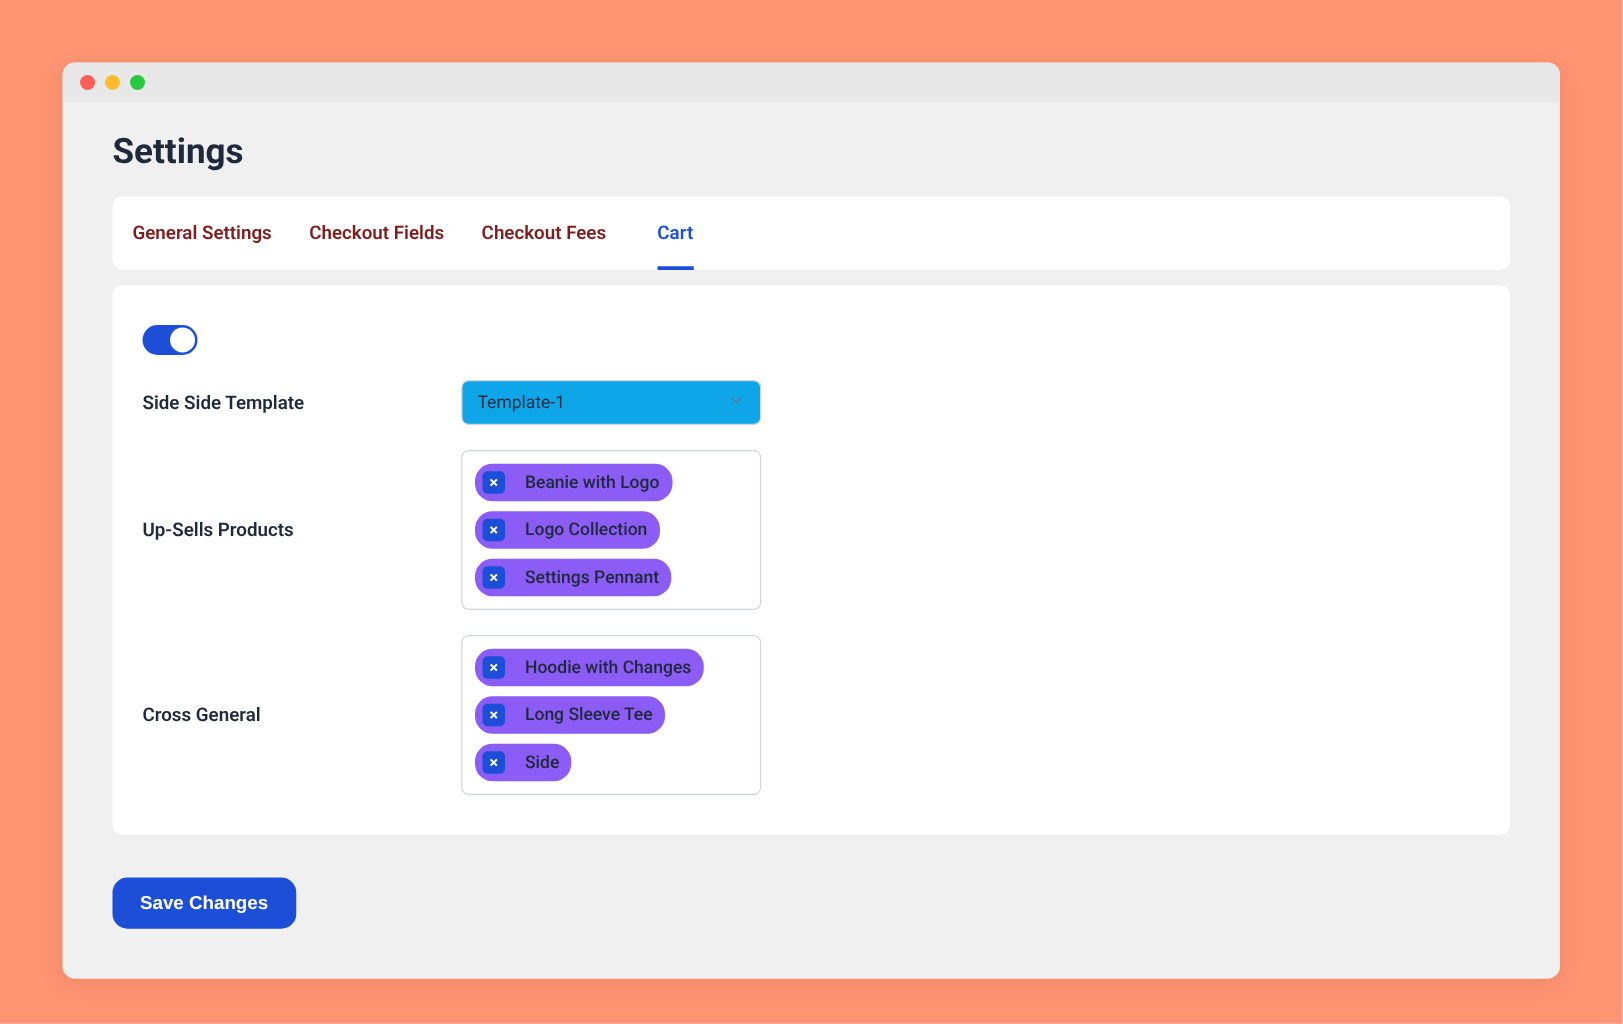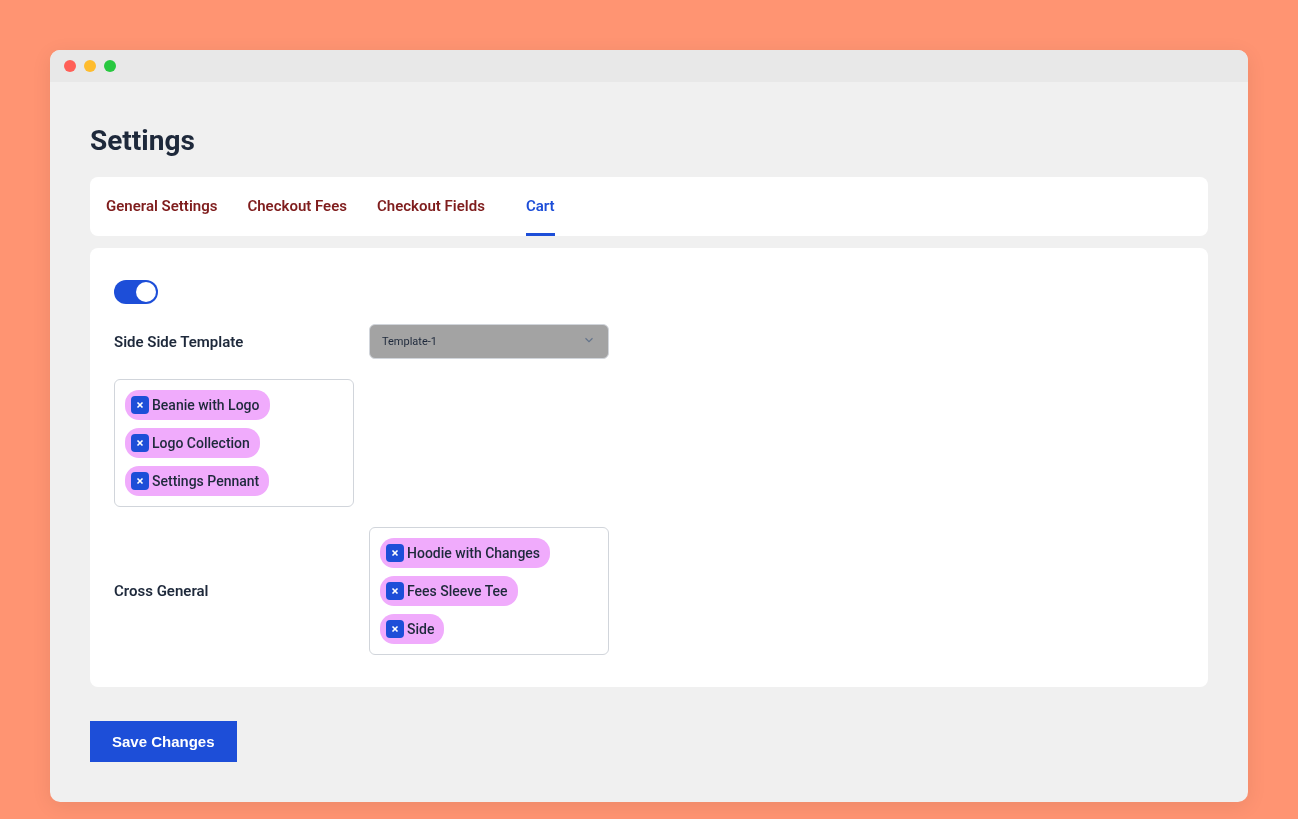--- a/index.html
+++ b/index.html
@@ -26,21 +26,21 @@
   }
   .dot { width: 12px; height: 12px; border-radius: 50%; }
   .dot.red { background: #ff5f57; }
   .dot.yellow { background: #febc2e; }
   .dot.green { background: #28c840; }
   .content { padding: 20px 40px 40px 40px; }
   h1 {
     font-size: 28px;
     font-weight: 700;
     color: #1e293b;
-    margin: 22px 0 20px 0;
+    margin: 2px 0 20px 0;
   }
   .tabs {
     background: #fff;
     border-radius: 8px;
     display: flex;
     gap: 30px;
     padding: 0 16px;
     margin-bottom: 12px;
   }
   .tab {
@@ -87,44 +87,44 @@
     right: 2px; top: 2px;
     width: 20px; height: 20px;
     background: #fff;
     border-radius: 50%;
   }
   .select {
     width: 240px;
     border: 1px solid #d1d5db;
     border-radius: 6px;
     padding: 8px 12px;
-    font-size: 11px;
-    color: #1e293b;
-    background: #a3a3a3;
+    font-size: 14px;
+    color: #1e293b;
+    background: #0ea5e9;
     display: flex;
     justify-content: space-between;
     align-items: center;
     cursor: pointer;
   }
   .chev { color: #64748b; }
   .tagbox {
     width: 240px;
     border: 1px solid #d1d5db;
     border-radius: 6px;
     padding: 10px;
     display: flex;
     flex-direction: column;
     align-items: flex-start;
     gap: 8px;
   }
   .tag {
     display: inline-flex;
     align-items: center;
-    gap: 3px;
-    background: #f0abfc;
+    gap: 16px;
+    background: #8b5cf6;
     border-radius: 14px;
     padding: 6px 10px 6px 6px;
     font-size: 14px;
     font-weight: 500;
     color: #1e293b;
   }
   .tag .x {
     background: #1d4ed8;
     color: #fff;
     width: 18px; height: 18px;
@@ -134,43 +134,43 @@
     justify-content: center;
     font-size: 12px;
     font-weight: 700;
     cursor: pointer;
   }
   .save {
     margin-top: 34px;
     background: #1d4ed8;
     color: #fff;
     border: none;
-    border-radius: 0;
+    border-radius: 12px;
     padding: 12px 22px;
     font-size: 15px;
     font-weight: 600;
     cursor: pointer;
   }
 </style>
 </head>
 <body>
 
 <div class="window">
   <div class="titlebar">
     <div class="dot red"></div>
     <div class="dot yellow"></div>
     <div class="dot green"></div>
   </div>
   <div class="content">
     <h1>Settings</h1>
 
     <div class="tabs">
       <div class="tab">General Settings</div>
+      <div class="tab">Checkout Fields</div>
       <div class="tab">Checkout Fees</div>
-      <div class="tab">Checkout Fields</div>
       <div class="tab active">Cart</div>
     </div>
 
     <div class="panel">
 
       <div class="row">
         <div class="toggle">
           <div class="knob"></div>
         </div>
       </div>
@@ -181,20 +181,21 @@
           <span>Template-1</span>
           <span class="chev">
             <svg width="14" height="14" viewBox="0 0 24 24" fill="none" stroke="currentColor" stroke-width="2">
                 <polyline points="6 9 12 15 18 9"></polyline>
               </svg>
           </span>
         </div>
       </div>
 
       <div class="row top">
+        <div class="label">Up-Sells Products</div>
         <div class="tagbox">
           <div class="tag">
             <span class="x">
               <svg width="10" height="10" viewBox="0 0 24 24" fill="none" stroke="currentColor" stroke-width="4">
                   <line x1="18" y1="6" x2="6" y2="18"></line>
                   <line x1="6" y1="6" x2="18" y2="18"></line>
                 </svg>
             </span>
             <span>Beanie with Logo</span>
           </div>
@@ -231,21 +232,21 @@
             </span>
             <span>Hoodie with Changes</span>
           </div>
           <div class="tag">
             <span class="x">
               <svg width="10" height="10" viewBox="0 0 24 24" fill="none" stroke="currentColor" stroke-width="4">
                   <line x1="18" y1="6" x2="6" y2="18"></line>
                   <line x1="6" y1="6" x2="18" y2="18"></line>
                 </svg>
             </span>
-            <span>Fees Sleeve Tee</span>
+            <span>Long Sleeve Tee</span>
           </div>
           <div class="tag">
             <span class="x">
               <svg width="10" height="10" viewBox="0 0 24 24" fill="none" stroke="currentColor" stroke-width="4">
                   <line x1="18" y1="6" x2="6" y2="18"></line>
                   <line x1="6" y1="6" x2="18" y2="18"></line>
                 </svg>
             </span>
             <span>Side</span>
           </div>

